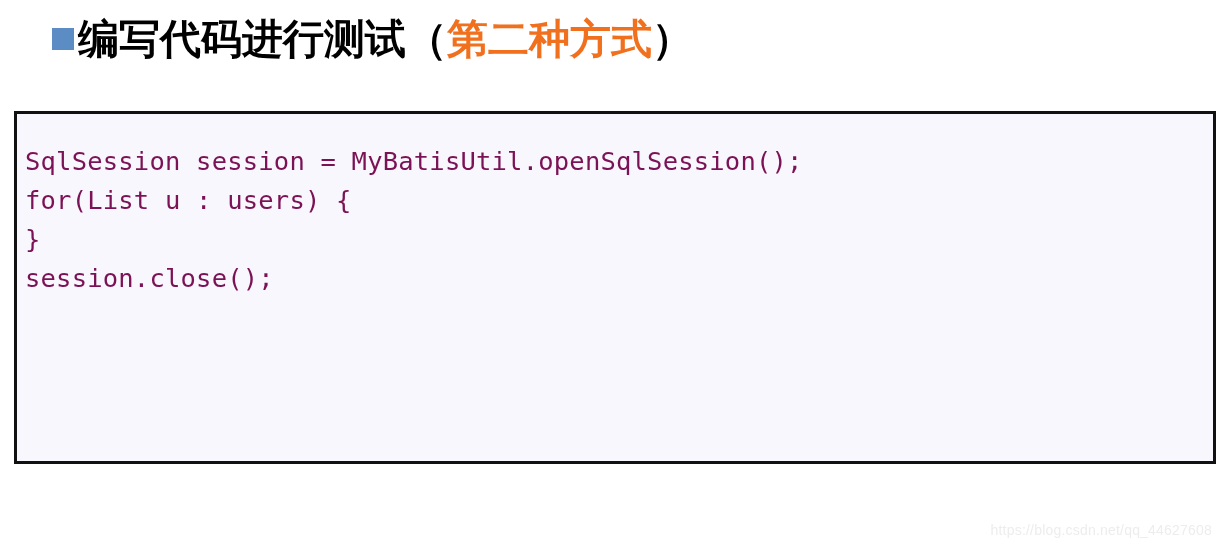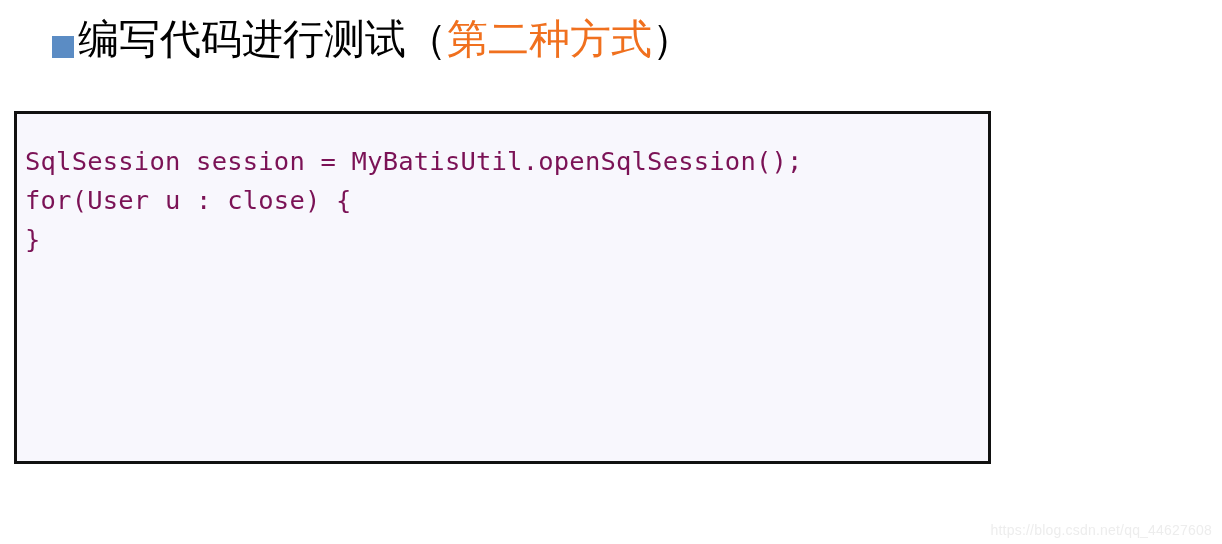--- a/index.html
+++ b/index.html
@@ -14,22 +14,23 @@
     overflow: hidden;
     position: relative;
   }
 
   
   .slide-heading {
     position: absolute;
     left: 52px;
     top: 14px;
     display: flex;
-    align-items: center;
+    align-items: flex-start;
     white-space: nowrap;
+    font-weight: bold;
   }
   .bullet-square {
     width: 22px;
     height: 22px;
     background: #5b8cc4;
     flex: 0 0 auto;
     margin-right: 4px;
     margin-top: 14px;
   }
   .heading-text {
@@ -41,21 +42,21 @@
   }
   .heading-text .accent {
     color: #f0701e;
   }
 
   
   .code-box {
     position: absolute;
     left: 14px;
     top: 111px;
-    width: 977px;
+    width: 1202px;
     height: 353px;
     box-sizing: border-box;
     background: #f8f7fd;
     border: 3px solid #111111;
   }
   .code-body {
     padding: 28px 0 0 8px;
   }
   .code-line {
     font-family: "DejaVu Sans Mono", "Liberation Mono", monospace;
@@ -82,18 +83,19 @@
 <body>
 
 <div class="slide-heading">
   <span class="bullet-square"></span>
   <span class="heading-text"><span>编写代码进行测试（</span><span class="accent">第二种方式</span><span>）</span></span>
 </div>
 
 <div class="code-box">
   <div class="code-body">
     <div class="code-line">SqlSession session = MyBatisUtil.openSqlSession();</div>
-    <div class="code-line">for(User u : close) {</div>
+    <div class="code-line">for(List u : users) {</div>
     <div class="code-line">}</div>
+    <div class="code-line">session.close();</div>
   </div>
 </div>
 
 <div class="watermark">https://blog.csdn.net/qq_44627608</div>
 
 </body></html>

